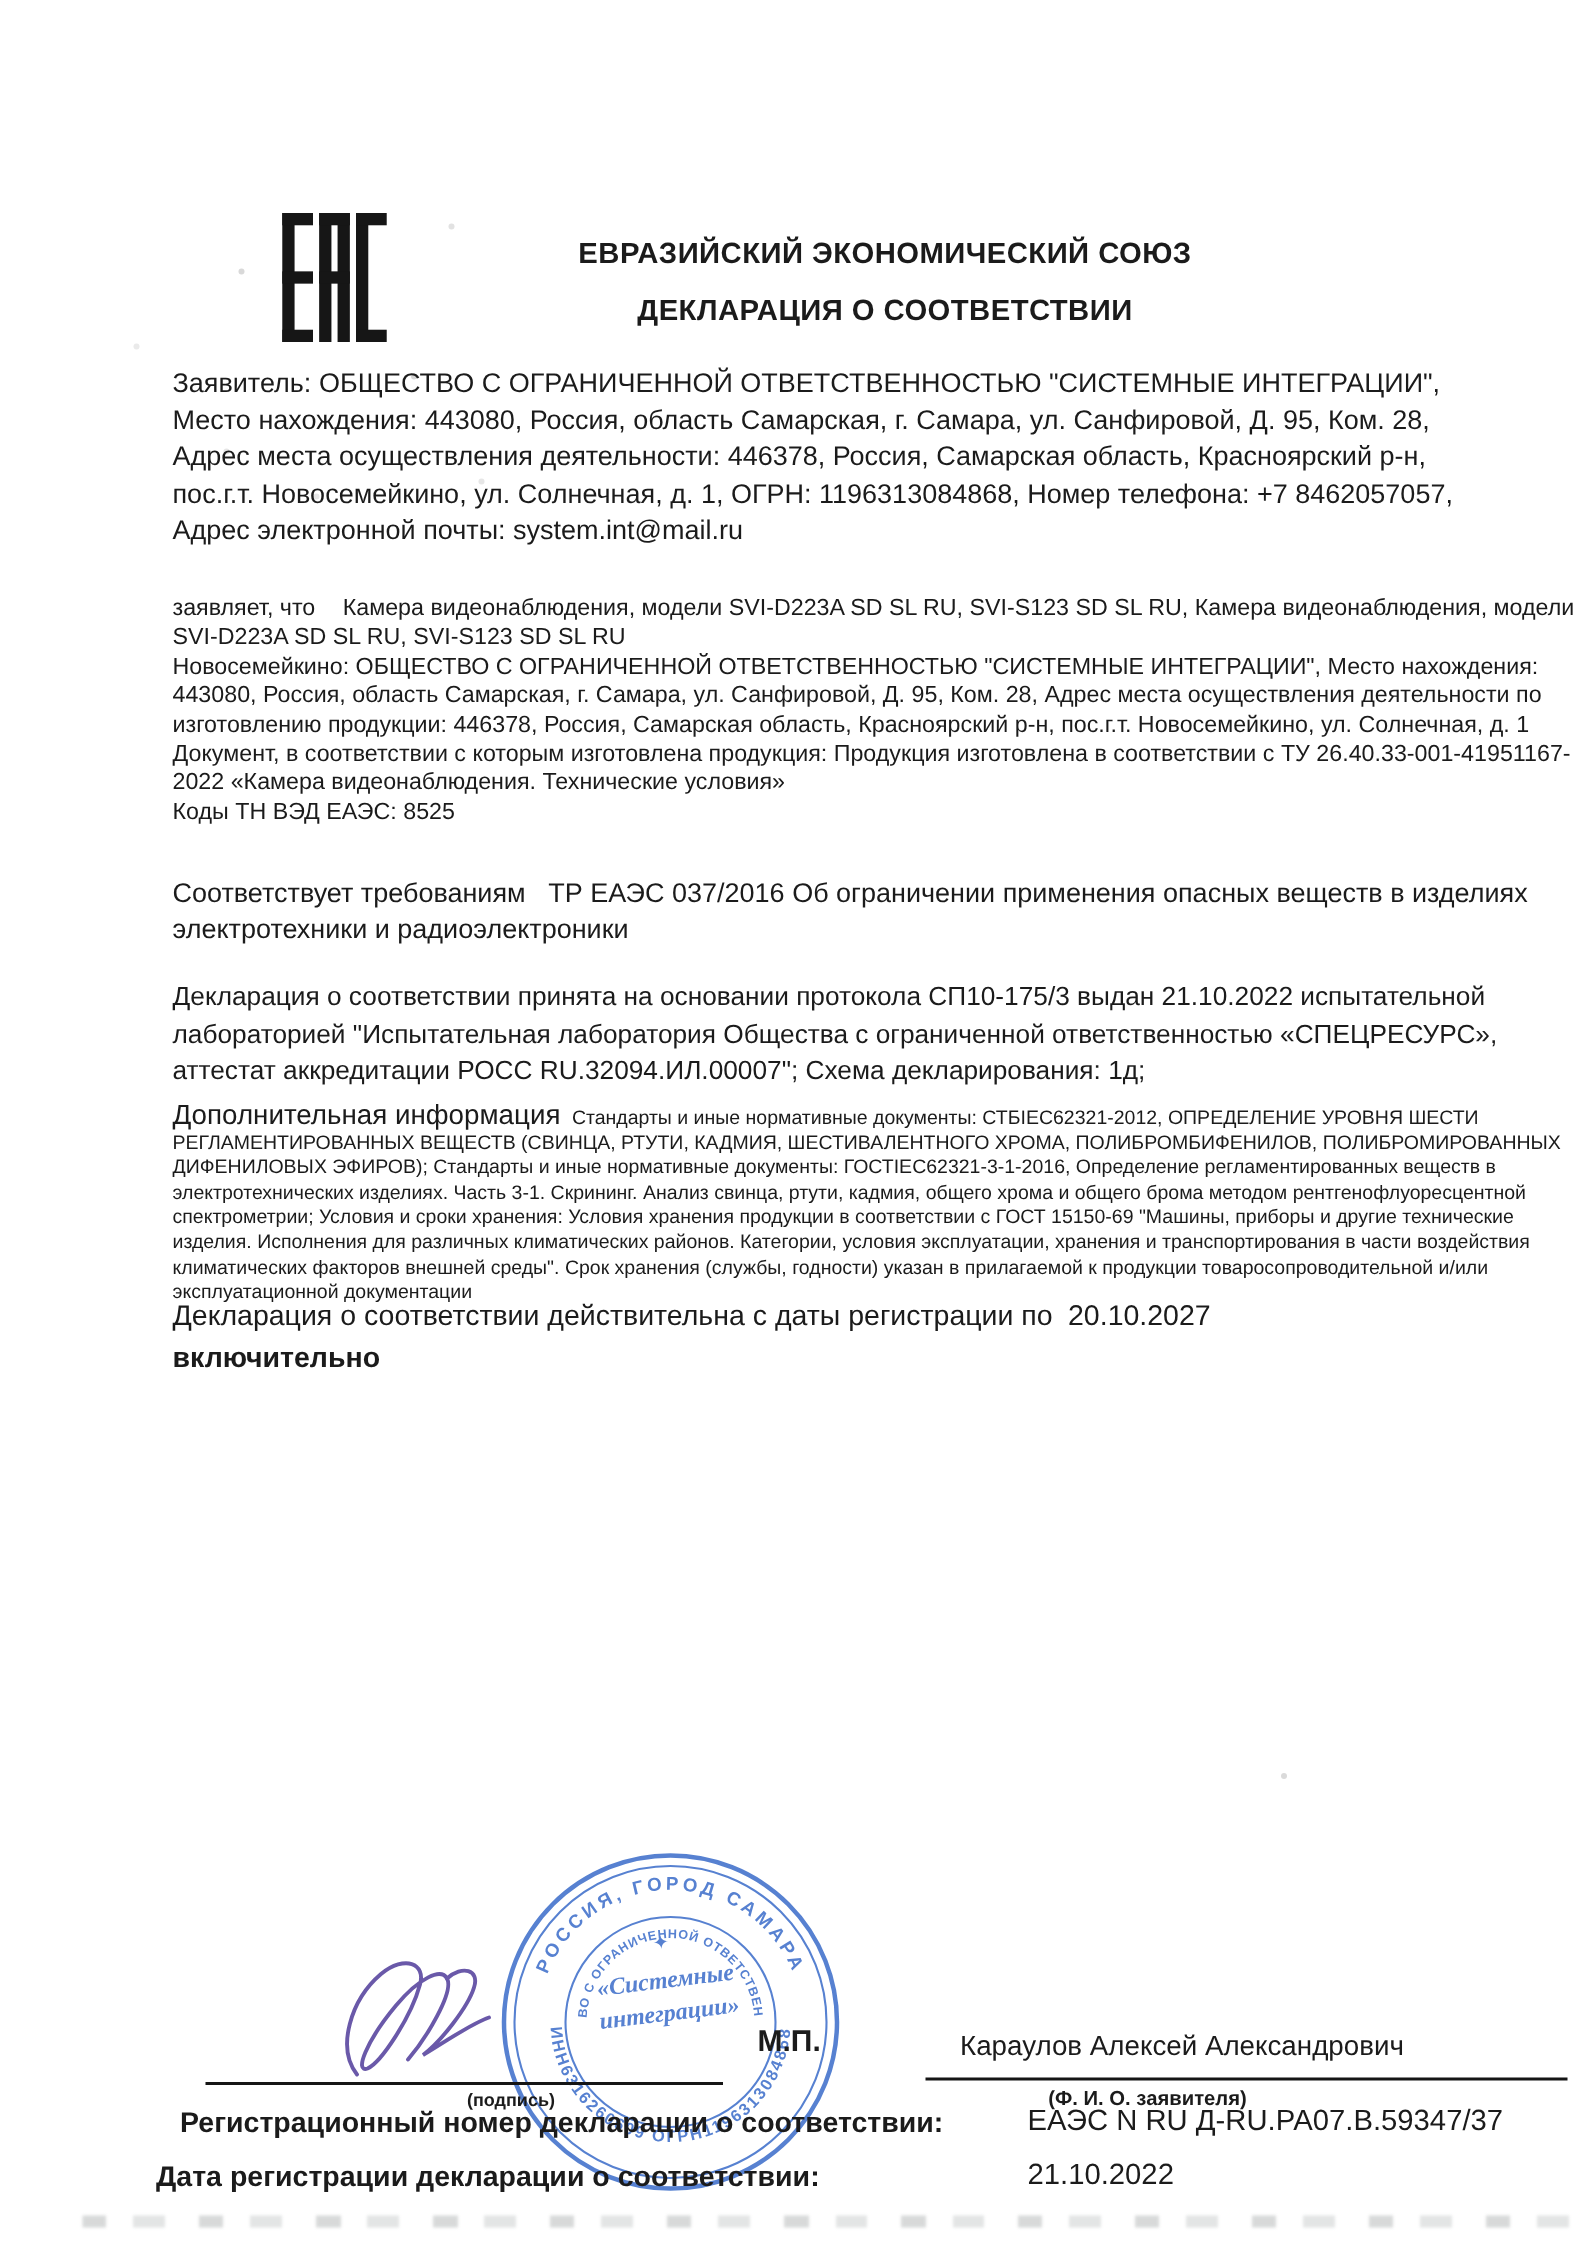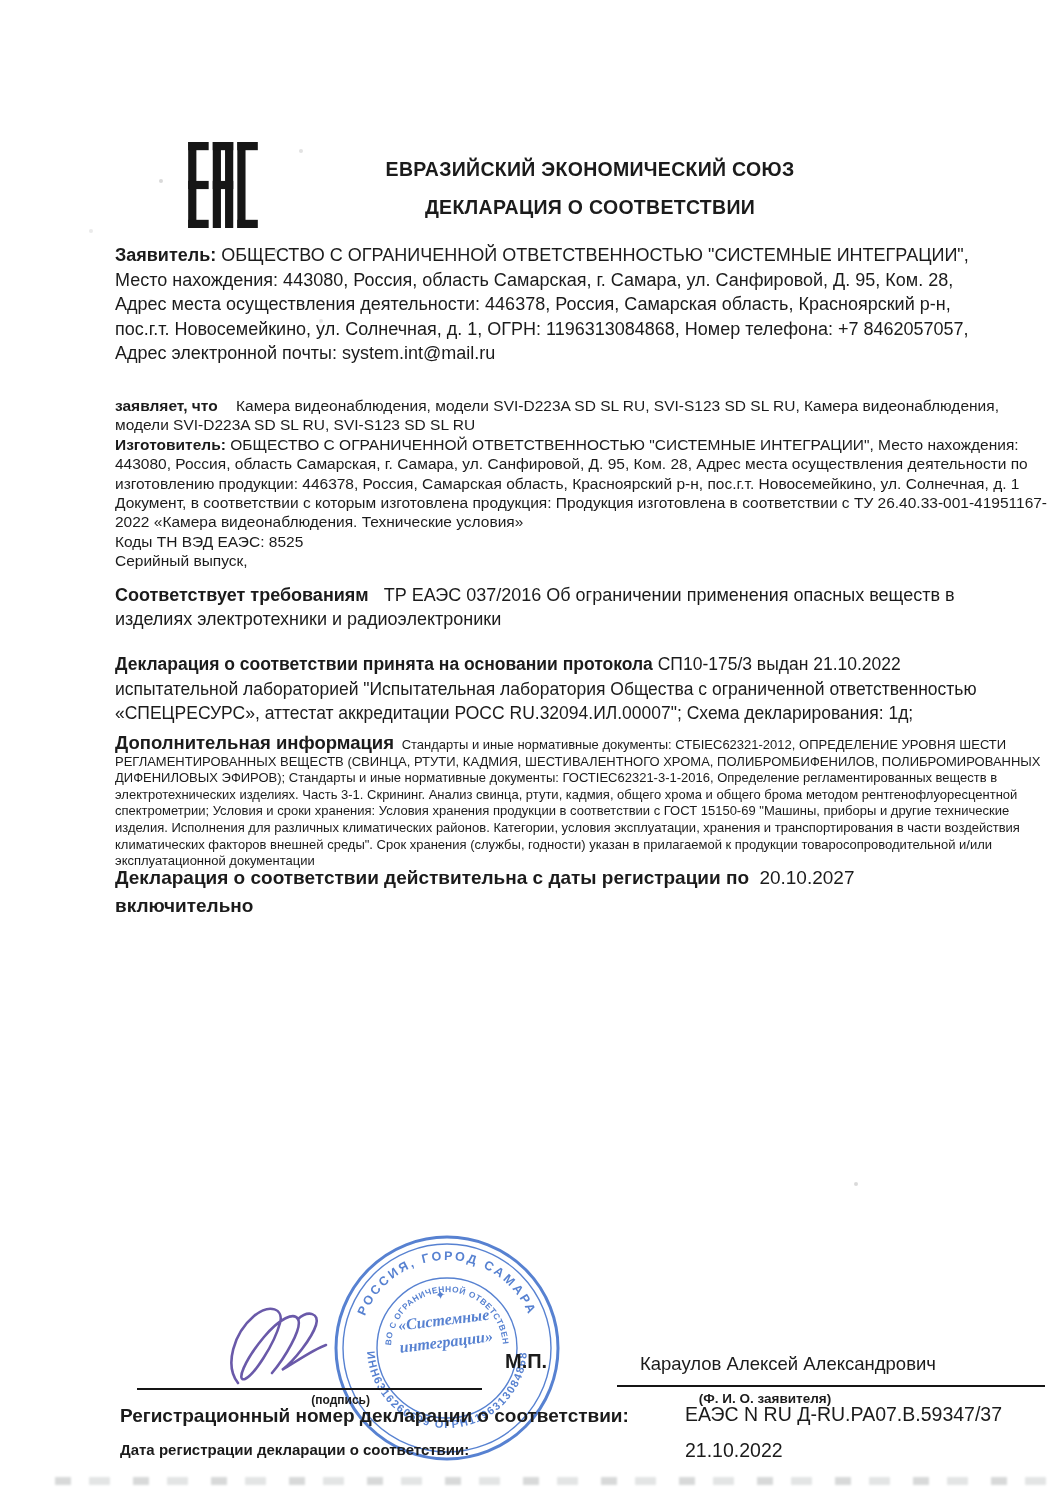--- a/index.html
+++ b/index.html
@@ -2,21 +2,21 @@
 <html><head>
 <meta charset="utf-8">
 <style>
   html,body{margin:0;padding:0;}
   body{
     width:1060px;height:1500px;position:relative;background:#ffffff;
     font-family:"Liberation Sans",sans-serif;color:#1b1b1b;
     -webkit-font-smoothing:antialiased;overflow:hidden;
   }
   .abs{position:absolute;}
-  b{font-weight:bold;margin-top:24px;}
+  b{font-weight:normal;margin-top:24px;}
   
   .eac-logo{left:188px;top:142px;}
   .hdr{left:300px;top:158px;width:580px;text-align:center;}
   .hdr .l1{font-size:19.5px;font-weight:bold;letter-spacing:.3px;}
   .hdr .l2{font-size:19.5px;font-weight:bold;letter-spacing:.3px;margin-top:15px;}
   
   .applicant{left:115px;top:243px;width:884px;font-size:18px;line-height:24.5px;}
   .person{margin-top:0px;}
   .declares{left:115px;top:396px;width:938px;font-size:15.5px;line-height:19.4px;}
   .lead{margin-right:14px;}
@@ -29,21 +29,21 @@
   .validity .date{font-weight:normal;margin-left:5px;}
   
   .mp{left:505px;top:1350px;font-size:20px;font-weight:bold;}
   .sig-line{left:137px;top:1388px;width:345px;height:2px;background:#151515;}
   .sig-caption{left:180px;top:1393px;width:190px;text-align:right;font-size:12px;font-weight:bold;}
   .fio-name{left:640px;top:1353px;font-size:18.5px;}
   .fio-line{left:617px;top:1385px;width:428px;height:2px;background:#151515;}
   .fio-caption{left:655px;top:1391px;width:220px;text-align:center;font-size:13.5px;font-weight:bold;}
   .reg-label-1{left:120px;top:1405px;font-size:19px;font-weight:bold;}
   .reg-value-1{left:685px;top:1403px;font-size:19.5px;}
-  .reg-label-2{left:120px;top:1441px;font-size:15px;font-weight:bold;}
+  .reg-label-2{left:104px;top:1441px;font-size:19px;font-weight:bold;}
   .reg-value-2{left:685px;top:1439px;font-size:19.5px;}
   
   .stamp{left:330px;top:1231px;opacity:.85;}
   .signature{left:222px;top:1303px;opacity:.9;}
   
   .noise-strip{left:55px;right:0;top:1477px;height:8px;opacity:.45;filter:blur(1px);
     background:repeating-linear-gradient(90deg,#a9adad 0 16px,transparent 16px 34px,#c2c6c6 34px 55px,transparent 55px 78px);}
   .speckles{left:0;top:0;width:2px;height:2px;background:transparent;border-radius:50%;
     box-shadow:160px 180px 0 1px rgba(130,130,130,.30),300px 150px 0 1px rgba(140,140,140,.25),
     275px 250px 0 1px rgba(120,120,120,.30),150px 300px 0 1px rgba(150,150,150,.25),
@@ -84,26 +84,25 @@
     <span>ОБЩЕСТВО С ОГРАНИЧЕННОЙ ОТВЕТСТВЕННОСТЬЮ "СИСТЕМНЫЕ ИНТЕГРАЦИИ", Место нахождения: 443080, Россия, область Самарская, г. Самара, ул. Санфировой, Д. 95, Ком. 28, Адрес места осуществления деятельности: 446378, Россия, Самарская область, Красноярский р-н, пос.г.т. Новосемейкино, ул. Солнечная, д. 1, ОГРН: 1196313084868, Номер телефона: +7 8462057057, Адрес электронной почты: system.int@mail.ru</span>
   </div>
 </div>
 
 <div class="abs declares">
   <div>
     <b class="lead">заявляет, что</b>
     <span>Камера видеонаблюдения, модели SVI-D223A SD SL RU, SVI-S123 SD SL RU, Камера видеонаблюдения, модели SVI-D223A SD SL RU, SVI-S123 SD SL RU</span>
   </div>
   <div>
-    <b>Изготовитель:</b>
+    <b>Новосемейкино:</b>
     <span>ОБЩЕСТВО С ОГРАНИЧЕННОЙ ОТВЕТСТВЕННОСТЬЮ "СИСТЕМНЫЕ ИНТЕГРАЦИИ", Место нахождения: 443080, Россия, область Самарская, г. Самара, ул. Санфировой, Д. 95, Ком. 28, Адрес места осуществления деятельности по изготовлению продукции: 446378, Россия, Самарская область, Красноярский р-н, пос.г.т. Новосемейкино, ул. Солнечная, д. 1</span>
   </div>
   <div>Документ, в соответствии с которым изготовлена продукция: Продукция изготовлена в соответствии с  ТУ 26.40.33-001-41951167-2022 «Камера видеонаблюдения. Технические условия»</div>
   <div>Коды ТН ВЭД ЕАЭС: 8525</div>
-  <div>Серийный выпуск,</div>
 </div>
 
 <div class="abs compliance">
   <b>Соответствует требованиям</b>
   <span>ТР ЕАЭС 037/2016 Об ограничении применения опасных веществ в изделиях электротехники и радиоэлектроники</span>
 </div>
 
 <div class="abs basis">
   <b>Декларация о соответствии принята на основании протокола</b>
   <span>СП10-175/3 выдан 21.10.2022 испытательной лабораторией "Испытательная лаборатория Общества с ограниченной ответственностью «СПЕЦРЕСУРС», аттестат аккредитации РОСС RU.32094.ИЛ.00007"; Схема декларирования: 1д;</span>

